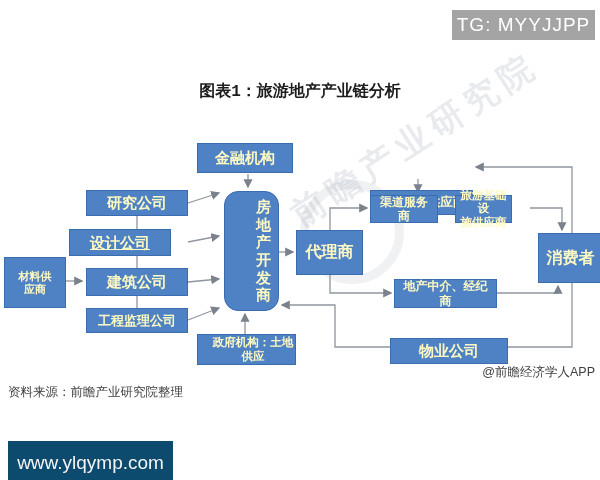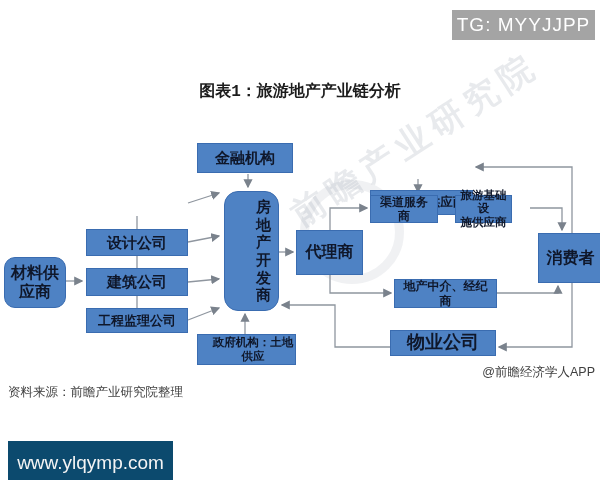--- a/index.html
+++ b/index.html
@@ -16,38 +16,38 @@
   }
   .wm-circle{
     position:absolute;left:300px;top:180px;width:86px;height:86px;z-index:1;
     border:9px solid rgba(160,170,182,0.16);border-radius:50%;
   }
   
   #wires{position:absolute;left:0;top:0;z-index:2;}
   
   .box{
     position:absolute;z-index:3;box-sizing:border-box;
-    background:#4e82c4;border:1px solid #3a6cb0;color:#0f172a;
+    background:#4e82c4;border:1px solid #3a6cb0;color:#fef9c3;
     display:flex;flex-direction:column;align-items:center;justify-content:center;
     text-align:center;font-weight:bold;line-height:1.18;
   }
   .n-finance{left:197px;top:143px;width:96px;height:30px;font-size:15px;}
   .n-research{left:86px;top:190px;width:102px;height:26px;font-size:15px;}
-  .n-design{left:86px;top:229px;width:102px;height:27px;font-size:15px;}
+  .n-design{left:69px;top:229px;width:102px;height:27px;font-size:15px;text-decoration:underline;}
   .n-construction{left:86px;top:268px;width:102px;height:28px;font-size:15px;}
   .n-supervision{left:86px;top:308px;width:102px;height:25px;font-size:13px;}
-  .n-material{left:4px;top:257px;width:62px;height:51px;font-size:16px;border-radius:11px;}
+  .n-material{left:4px;top:257px;width:62px;height:51px;font-size:11px;}
   .n-developer{left:224px;top:191px;width:55px;height:120px;font-size:15px;border-radius:14px;padding-left:24px;}
   .n-gov{left:197px;top:334px;width:99px;height:31px;font-size:11.5px;padding-left:13px;}
   .n-agent{left:296px;top:230px;width:67px;height:45px;font-size:16px;}
   .n-tourres{left:370px;top:154px;width:103px;height:25px;font-size:12.5px;margin-top:36px;}
   .n-channel{left:370px;top:195px;width:68px;height:28px;font-size:12px;}
   .n-infra{left:455px;top:195px;width:57px;height:28px;font-size:11.5px;}
   .n-intermediary{left:394px;top:279px;width:103px;height:29px;font-size:12px;}
-  .n-property{left:390px;top:330px;width:106px;height:26px;font-size:18px;}
+  .n-property{left:390px;top:338px;width:118px;height:26px;font-size:15px;}
   .n-consumer{left:530px;top:233px;width:65px;height:50px;font-size:16px;margin-left:8px;}
   
   .title{
     position:absolute;left:0;top:81px;width:600px;z-index:4;
     text-align:center;font-size:16px;font-weight:bold;color:#1c1c1c;font-family:Liberation Mono, monospace;
   }
   .tg-badge{
     position:absolute;left:452px;top:10px;width:143px;height:30px;z-index:4;
     background:#a4a4a4;color:#ffffff;font-size:19px;
     display:flex;align-items:center;justify-content:center;letter-spacing:1px;text-align:center;
@@ -115,20 +115,23 @@
 
       <path d="M572,283 L572,347 L499,347" marker-end="url(#arr)"></path>
 
       <path d="M390,347 L335,347 L335,305 L282,305" marker-end="url(#arr)"></path>
     </g>
   </svg>
 
   <div class="box n-finance">
     <span>金融机构</span>
   </div>
+  <div class="box n-research">
+    <span>研究公司</span>
+  </div>
   <div class="box n-design">
     <span>设计公司</span>
   </div>
   <div class="box n-construction">
     <span>建筑公司</span>
   </div>
   <div class="box n-supervision">
     <span>工程监理公司</span>
   </div>
   <div class="box n-material">

